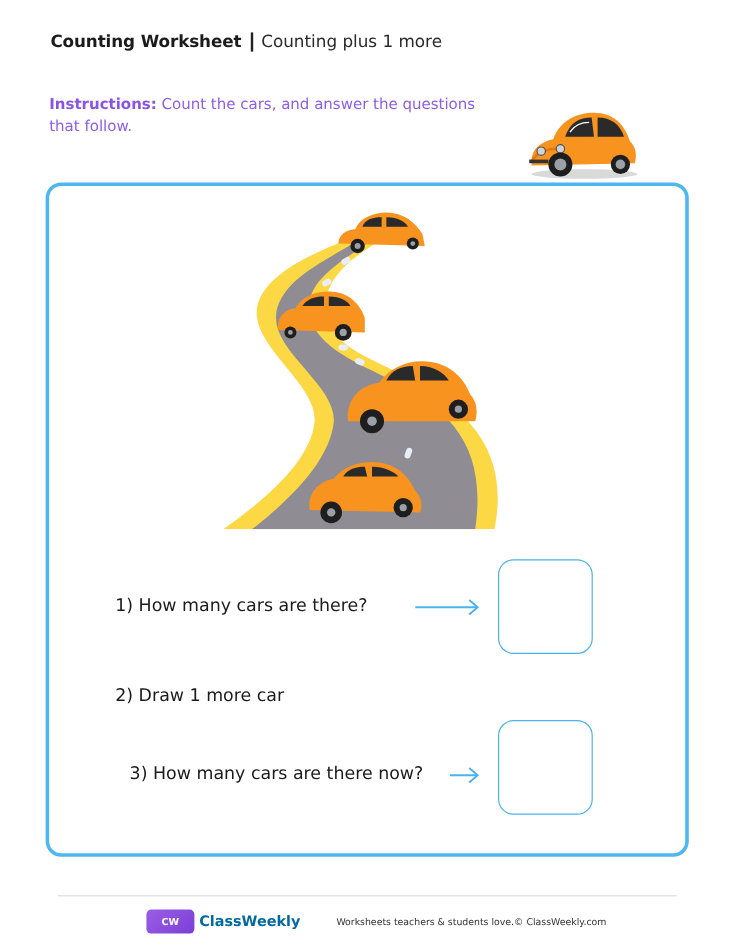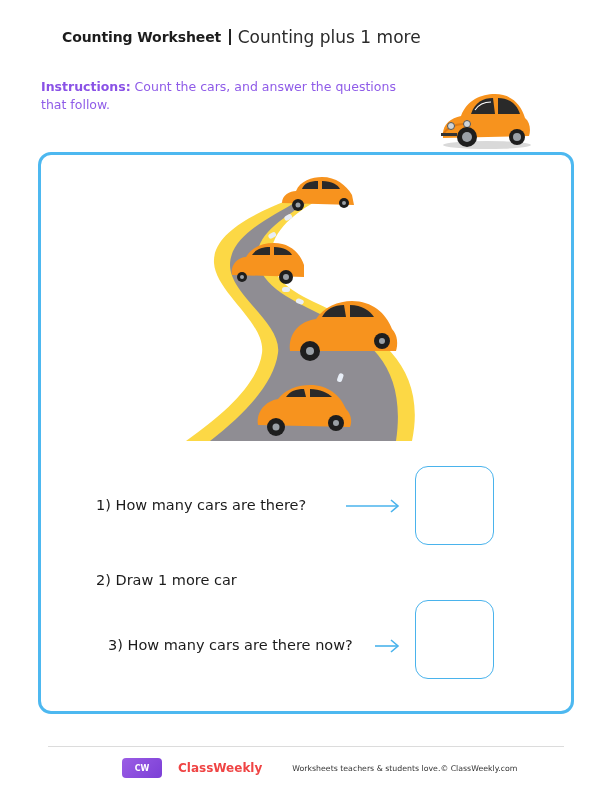--- a/index.html
+++ b/index.html
@@ -1,22 +1,22 @@
 <!DOCTYPE html>
 <html><head>
 <meta charset="utf-8">
 <style>
   html, body { margin: 0; padding: 0; background: #ffffff; }
   body { width: 612px; height: 792px; position: relative; overflow: hidden;
          font-family: "DejaVu Sans", "Liberation Sans", sans-serif; color: #1a1a1a; }
 
-  .header { position: absolute; left: 42px; top: 27px; display: flex; align-items: center; white-space: nowrap; margin-left: 20px; }
+  .header { position: absolute; left: 42px; top: 27px; display: flex; align-items: center; white-space: nowrap; }
   .header .title { font-size: 14px; font-weight: bold; color: #1c1c1c; letter-spacing: -0.1px; }
   .header .sep { width: 1.5px; height: 16px; background: #222; margin: 0 7px 0 8px; }
-  .header .subtitle { font-size: 17px; color: #2a2a2a; }
+  .header .subtitle { font-size: 14px; color: #2a2a2a; }
 
   .instructions { position: absolute; left: 41px; top: 78px; width: 360px;
                   font-size: 12.5px; line-height: 18px; color: #8f5ce8; }
   .instructions b { font-weight: bold; color: #8a52e6; }
 
   .hero-car { position: absolute; left: 437px; top: 88px; width: 96px; height: 62px; }
 
   .frame { position: absolute; left: 38px; top: 152px; width: 536px; height: 562px;
            border: 3px solid #4db8f0; border-radius: 13px; box-sizing: border-box; }
 
@@ -33,21 +33,21 @@
 
   .answer-box { position: absolute; width: 79px; height: 79px; border: 1.3px solid #4ab3ec;
                 border-radius: 13px; box-sizing: border-box; background: #fff; }
   .box1 { left: 415px; top: 466px; }
   .box3 { left: 415px; top: 600px; }
 
   .footer-rule { position: absolute; left: 48px; top: 746px; width: 516px; height: 1px; background: #dcdcdc; }
   .footer { position: absolute; left: 122px; top: 758px; display: flex; align-items: center; white-space: nowrap; }
   .logo-badge { width: 40px; height: 20px; border-radius: 4px; background: linear-gradient(135deg,#9b5de5,#7b3fd6);
                 color: #fff; font-size: 8px; font-weight: bold; display: flex; align-items: center; justify-content: center; }
-  .logo-text { font-size: 12px; font-weight: bold; color: #ef4444; margin-left: 16px; }
+  .logo-text { font-size: 12px; font-weight: bold; color: #0369a1; margin-left: 4px; }
   .tagline { font-size: 7.8px; color: #333; margin-left: 30px; }
   .copyright { font-size: 7.8px; color: #333; }
 </style>
 </head>
 <body>
 
 <div class="header">
   <span class="title">Counting Worksheet</span>
   <span class="sep"></span>
   <span class="subtitle">Counting plus 1 more</span>

